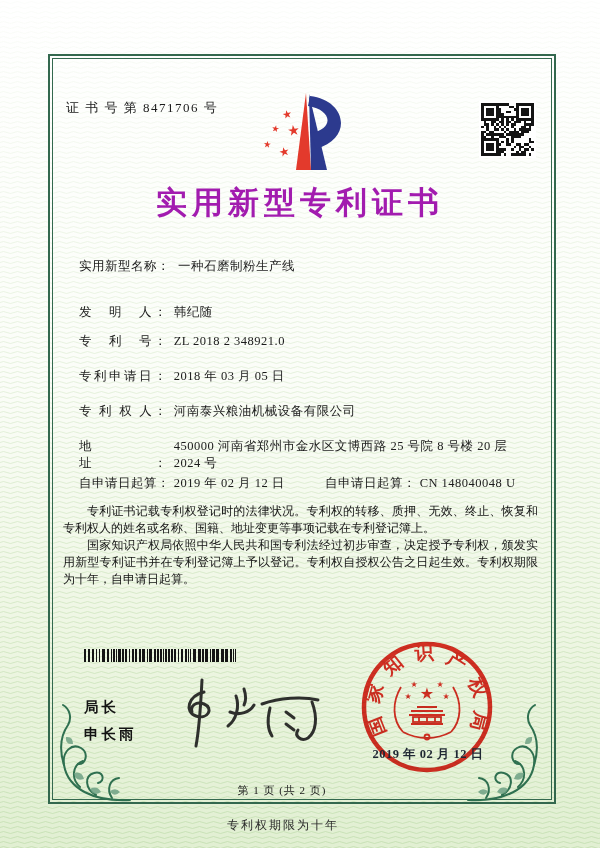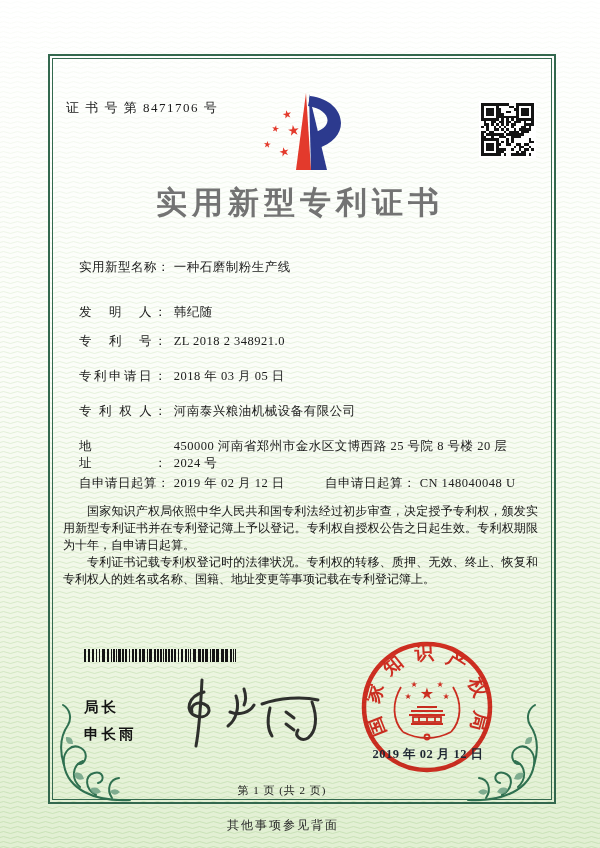--- a/index.html
+++ b/index.html
@@ -32,28 +32,28 @@
 
   .frame{left:48px;top:54px;width:508px;height:750px;border:2px solid var(--green);z-index:1;}
   .frame::after{content:"";position:absolute;inset:2px;border:1px solid var(--green);}
 
   .content{z-index:2;}
 
   .cert-no{left:66px;top:99px;font-size:13px;letter-spacing:1.5px;white-space:nowrap;}
   .logo{left:253px;top:91px;}
   .qr{left:479px;top:101px;width:57px;height:57px;background:#fff;padding:2px;}
   .title{left:100px;top:182px;width:400px;text-align:center;font-size:31px;font-weight:bold;
-         letter-spacing:5px;white-space:nowrap;color:#737373;}
+         letter-spacing:5px;white-space:nowrap;color:#a21caf;}
 
   .row{left:79px;font-size:12.5px;letter-spacing:.5px;white-space:nowrap;line-height:17px;}
   .row .lab{display:inline-block;width:88px;text-align:justify;text-align-last:justify;vertical-align:top;}
   .row .val{display:inline-block;margin-left:3px;vertical-align:top;}
   .row.wrap{white-space:normal;}
   .row.wrap .val{width:354px;}
-  .r0{top:259px;} .r1{top:304px;} .r2{top:333px;} .r3{top:368px;}
+  .r0{top:259px;font-family:Liberation Mono, monospace;} .r1{top:304px;} .r2{top:333px;} .r3{top:368px;}
   .r4{top:403px;} .r5{top:438px;} .r6{top:475px;}
   .r6b{left:325px;top:475px;}
 
   .paras{left:63px;top:503px;width:475px;font-size:12px;line-height:17px;
          text-align:justify;color:#141414;}
   .paras p{text-indent:2em;margin:0;}
 
   .barcode{left:84px;top:649px;width:153px;height:13px;display:flex;align-items:stretch;overflow:hidden;}
   .barcode b{display:block;height:100%;flex:0 0 auto;}
 
@@ -397,22 +397,22 @@
 <div class="abs content row r6">
   <span class="lab">自申请日起算：</span>
   <span class="val">2019 年 02 月 12 日</span>
 </div>
 <div class="abs content row r6b">
   <span class="lab">自申请日起算：</span>
   <span class="val">CN 148040048 U</span>
 </div>
 
 <div class="abs content paras">
+  <p>专利证书记载专利权登记时的法律状况。专利权的转移、质押、无效、终止、恢复和专利权人的姓名或名称、国籍、地址变更等事项记载在专利登记簿上。</p>
   <p>国家知识产权局依照中华人民共和国专利法经过初步审查，决定授予专利权，颁发实用新型专利证书并在专利登记簿上予以登记。专利权自授权公告之日起生效。专利权期限为十年，自申请日起算。</p>
-  <p>专利证书记载专利权登记时的法律状况。专利权的转移、质押、无效、终止、恢复和专利权人的姓名或名称、国籍、地址变更等事项记载在专利登记簿上。</p>
 </div>
 
 <div class="abs content barcode">
     <b style="width:2px;background:#141414"></b>
     <b style="width:2px;background:transparent"></b>
     <b style="width:2px;background:#141414"></b>
     <b style="width:2px;background:transparent"></b>
     <b style="width:2px;background:#141414"></b>
     <b style="width:2px;background:transparent"></b>
     <b style="width:1px;background:#141414"></b>
@@ -570,13 +570,13 @@
   </g>
   <g fill="#6ea184" opacity="0.85">
     <path d="M22,76 q8,-2 10,6 q-9,3 -10,-6"></path>
     <path d="M38,92 q7,-4 11,3 q-8,5 -11,-3"></path>
     <path d="M14,40 q7,-1 7,7 q-8,1 -7,-7"></path>
     <path d="M58,94 q6,-4 10,1 q-6,6 -10,-1"></path>
   </g>
 </svg>
 
 <div class="abs content page-info">第 1 页 (共 2 页)</div>
-<div class="abs content back-note">其他事项参见背面</div>
+<div class="abs content back-note">专利权期限为十年</div>
 
 </body></html>

